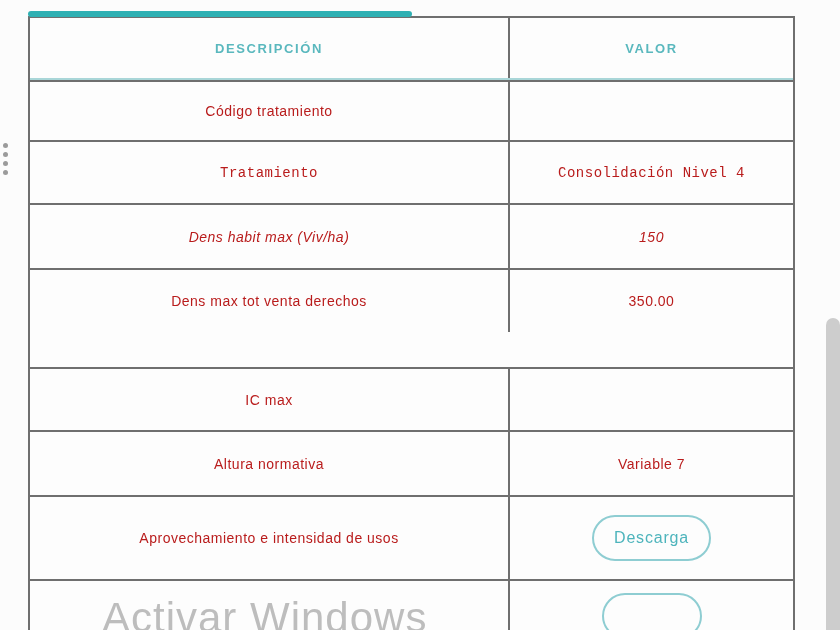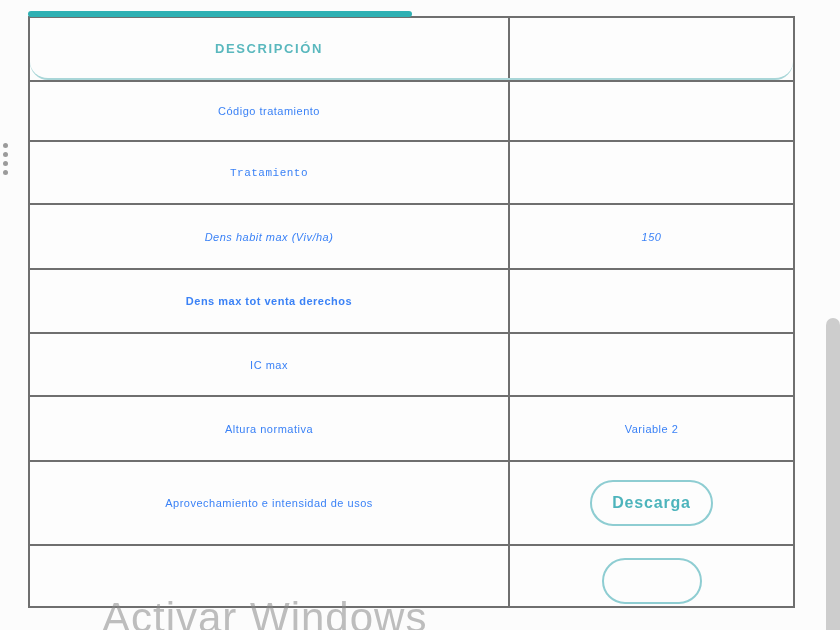--- a/index.html
+++ b/index.html
@@ -40,69 +40,68 @@
   }
   .t-row {
     display: grid;
     grid-template-columns: 480px 1fr;
     border-top: 2px solid #6f6f6f;
   }
   .t-row.header-row {
     border-top: none;
     border-bottom: 2px solid #a9d6d8; 
     height: 60px;
-    border-radius: 18px;
   }
   .cell {
     display: flex;
     align-items: center;
     justify-content: center;
     box-sizing: border-box;
   }
   .cell.desc-cell {
     border-right: 2px solid #6f6f6f;
   }
   .header-row .cell {
     color: #5ab8be;
     font-size: 13px;
     font-weight: 600;
     letter-spacing: 1.6px;
   }
   .body-text {
-    color: #3b82f6;
-    font-size: 11px;
+    color: #b91c1c;
+    font-size: 14px;
     letter-spacing: 0.5px;
     text-align: center;
     padding: 16px 10px;
   }
   .r1 { height: 58px; }
   .r2 { height: 61px; font-family: Liberation Mono, monospace; }
   .r3 { height: 63px; font-style: italic; }
-  .r4 { height: 62px; font-weight: bold; }
-  .r5 { height: 61px; }
+  .r4 { height: 62px; }
+  .r5 { height: 61px; margin-top: 35px; }
   .r6 { height: 64px; }
   .r7 { height: 63px; }
   .r8 { height: 82px; }
   .r9 { height: 60px; }
   .r9 .cell { align-items: flex-start; }
 
   .pill-button {
     display: inline-flex;
     align-items: center;
     justify-content: center;
     min-width: 118px;
     height: 46px;
     box-sizing: border-box;
     padding: 0 20px;
     background: #fdfdfd;
     border: 2px solid #8ecdd2;
     border-radius: 26px;
     color: #4db4bc;
     font-size: 16px;
-    font-weight: 700;
+    font-weight: 400;
     letter-spacing: 0.8px;
     cursor: pointer;
   }
   .pill-button.partial {
     margin-top: 12px;
     min-width: 100px;
   }
 
   
   .watermark {
@@ -158,47 +157,50 @@
   <span class="dot"></span>
   <span class="dot"></span>
   <span class="dot"></span>
   <span class="dot"></span>
 </div>
 
 <div class="attr-table">
 
   <div class="t-row header-row">
     <div class="cell desc-cell">DESCRIPCIÓN</div>
+    <div class="cell">VALOR</div>
   </div>
 
   <div class="t-row r1">
     <div class="cell desc-cell body-text">Código tratamiento</div>
   </div>
 
   <div class="t-row r2">
     <div class="cell desc-cell body-text">Tratamiento</div>
+    <div class="cell body-text">Consolidación Nivel 4</div>
   </div>
 
   <div class="t-row r3">
     <div class="cell desc-cell body-text">Dens habit max (Viv/ha)</div>
     <div class="cell body-text">150</div>
   </div>
 
   <div class="t-row r4">
     <div class="cell desc-cell body-text">Dens max tot venta derechos</div>
+    <div class="cell body-text">350.00</div>
   </div>
 
   <div class="t-row r5">
     <div class="cell desc-cell body-text">IC max</div>
   </div>
 
 
   <div class="t-row r7">
     <div class="cell desc-cell body-text">Altura normativa</div>
-    <div class="cell body-text">Variable 2</div>
+    <div class="cell body-text">Variable 7</div>
   </div>
 
   <div class="t-row r8">
     <div class="cell desc-cell body-text">Aprovechamiento e intensidad de usos</div>
     <div class="cell">
       <button class="pill-button">Descarga</button>
     </div>
   </div>
 
   <div class="t-row r9">

